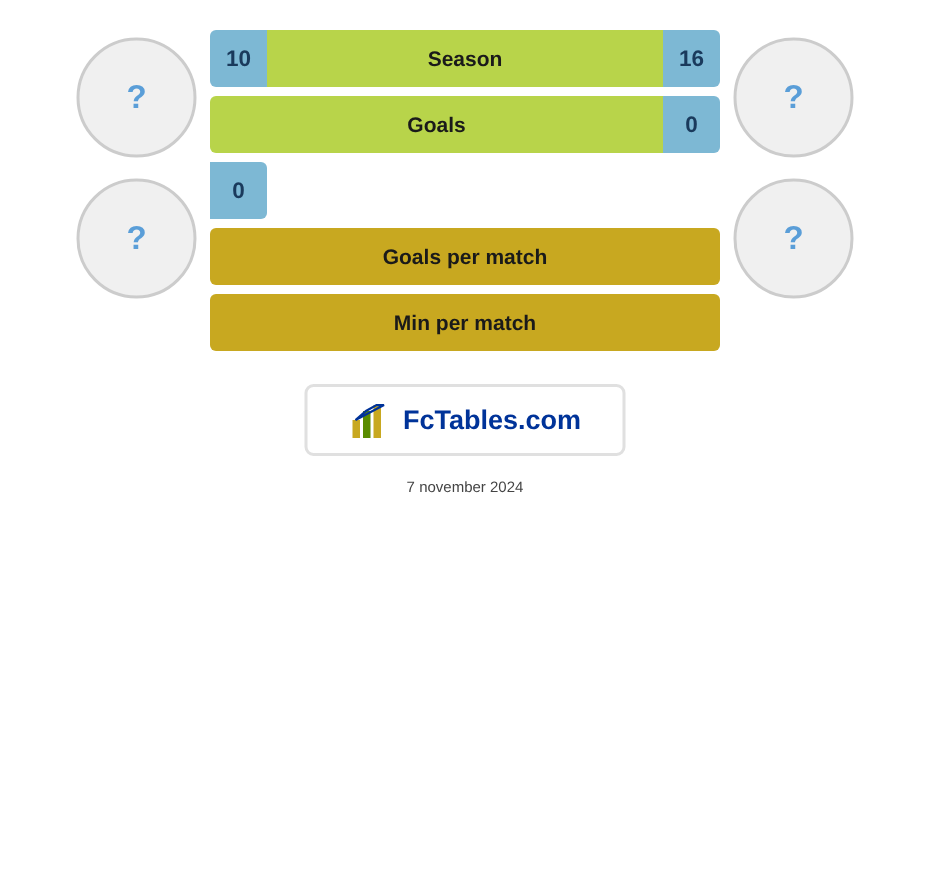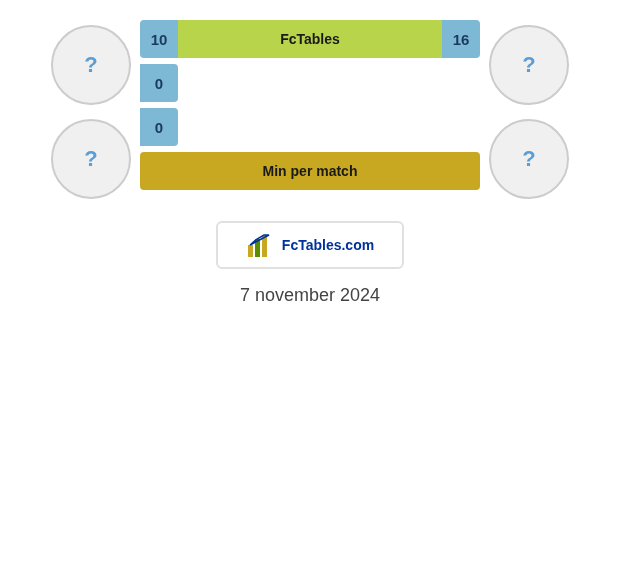--- a/index.html
+++ b/index.html
@@ -133,28 +133,28 @@
 
     .logo-icon {
       width: 28px;
       height: 28px;
       display: flex;
       align-items: center;
       justify-content: center;
     }
 
     .logo-text {
-      font-size: 14px;
+      font-size: 18px;
       font-weight: bold;
       color: #003399;
     }
 
     .date-text {
       margin-top: 16px;
-      font-size: 18px;
+      font-size: 10px;
       color: #444;
       text-align: center;
     }
 
     
     .main-section {
       display: flex;
       flex-direction: row;
       align-items: flex-start;
       justify-content: center;
@@ -184,32 +184,36 @@
       </div>
       <div class="avatar-circle">
         <span>?</span>
       </div>
     </div>
 
     <div class="stats-col">
 
       <div class="stat-row">
         <div class="stat-left-val">10</div>
-        <div class="stat-label-bar">FcTables</div>
+        <div class="stat-label-bar">Season</div>
         <div class="stat-right-val">16</div>
+      </div>
+
+      <div class="stat-row">
+        <div class="stat-label-bar" style="border-radius:4px 0 0 4px;">Goals</div>
+        <div class="stat-right-val" style="border-radius:0 4px 4px 0;">0</div>
       </div>
 
       <div class="stat-row">
         <div class="stat-right-val" style="border-radius:0 4px 4px 0;">0</div>
       </div>
 
-      <div class="stat-row">
-        <div class="stat-right-val" style="border-radius:0 4px 4px 0;">0</div>
-      </div>
-
+      <div class="stat-row-full">
+        <span>Goals per match</span>
+      </div>
 
       <div class="stat-row-full">
         <span>Min per match</span>
       </div>
     </div>
 
     <div class="side-col">
       <div class="avatar-circle">
         <span>?</span>
       </div>

